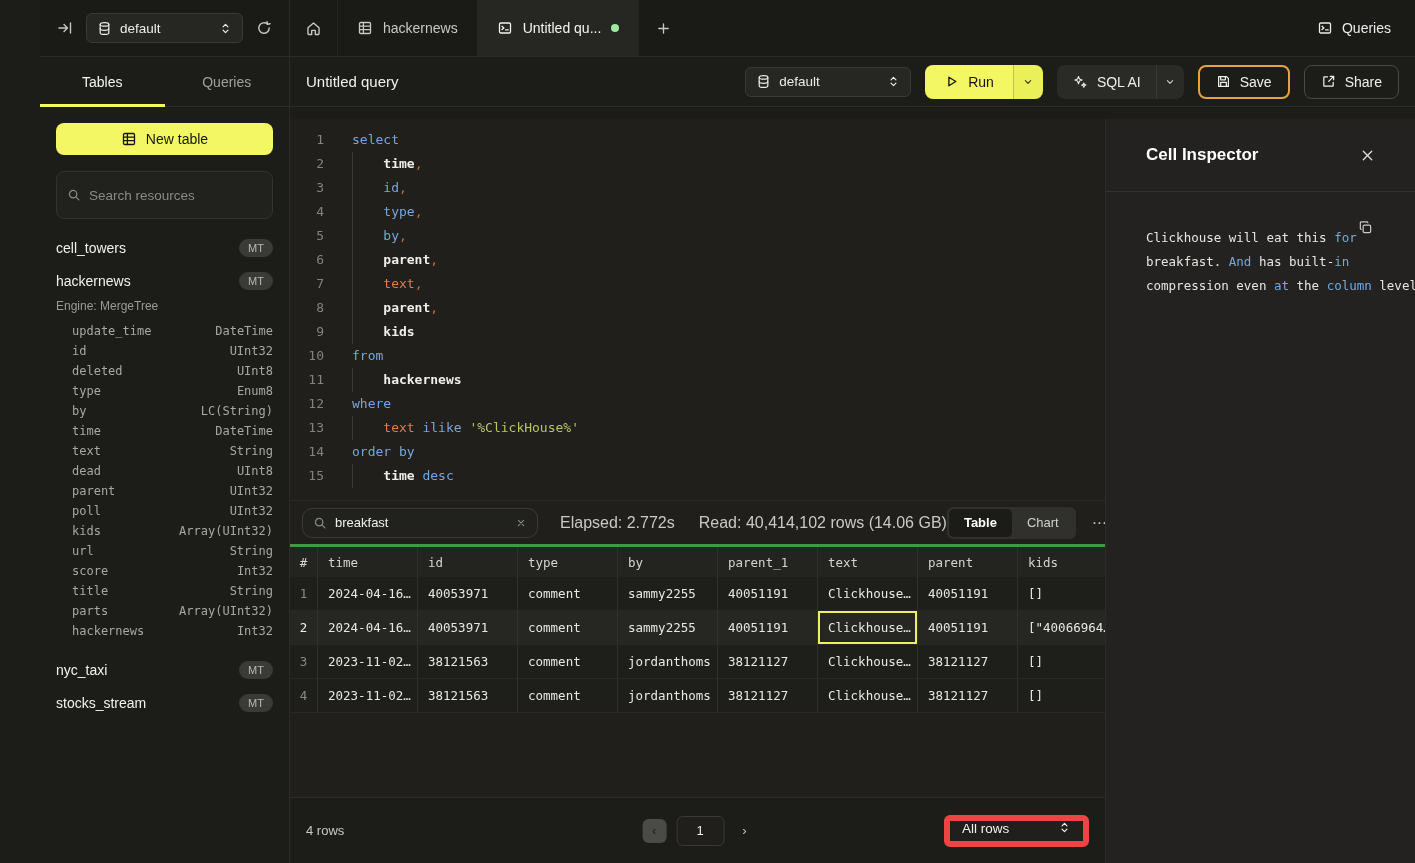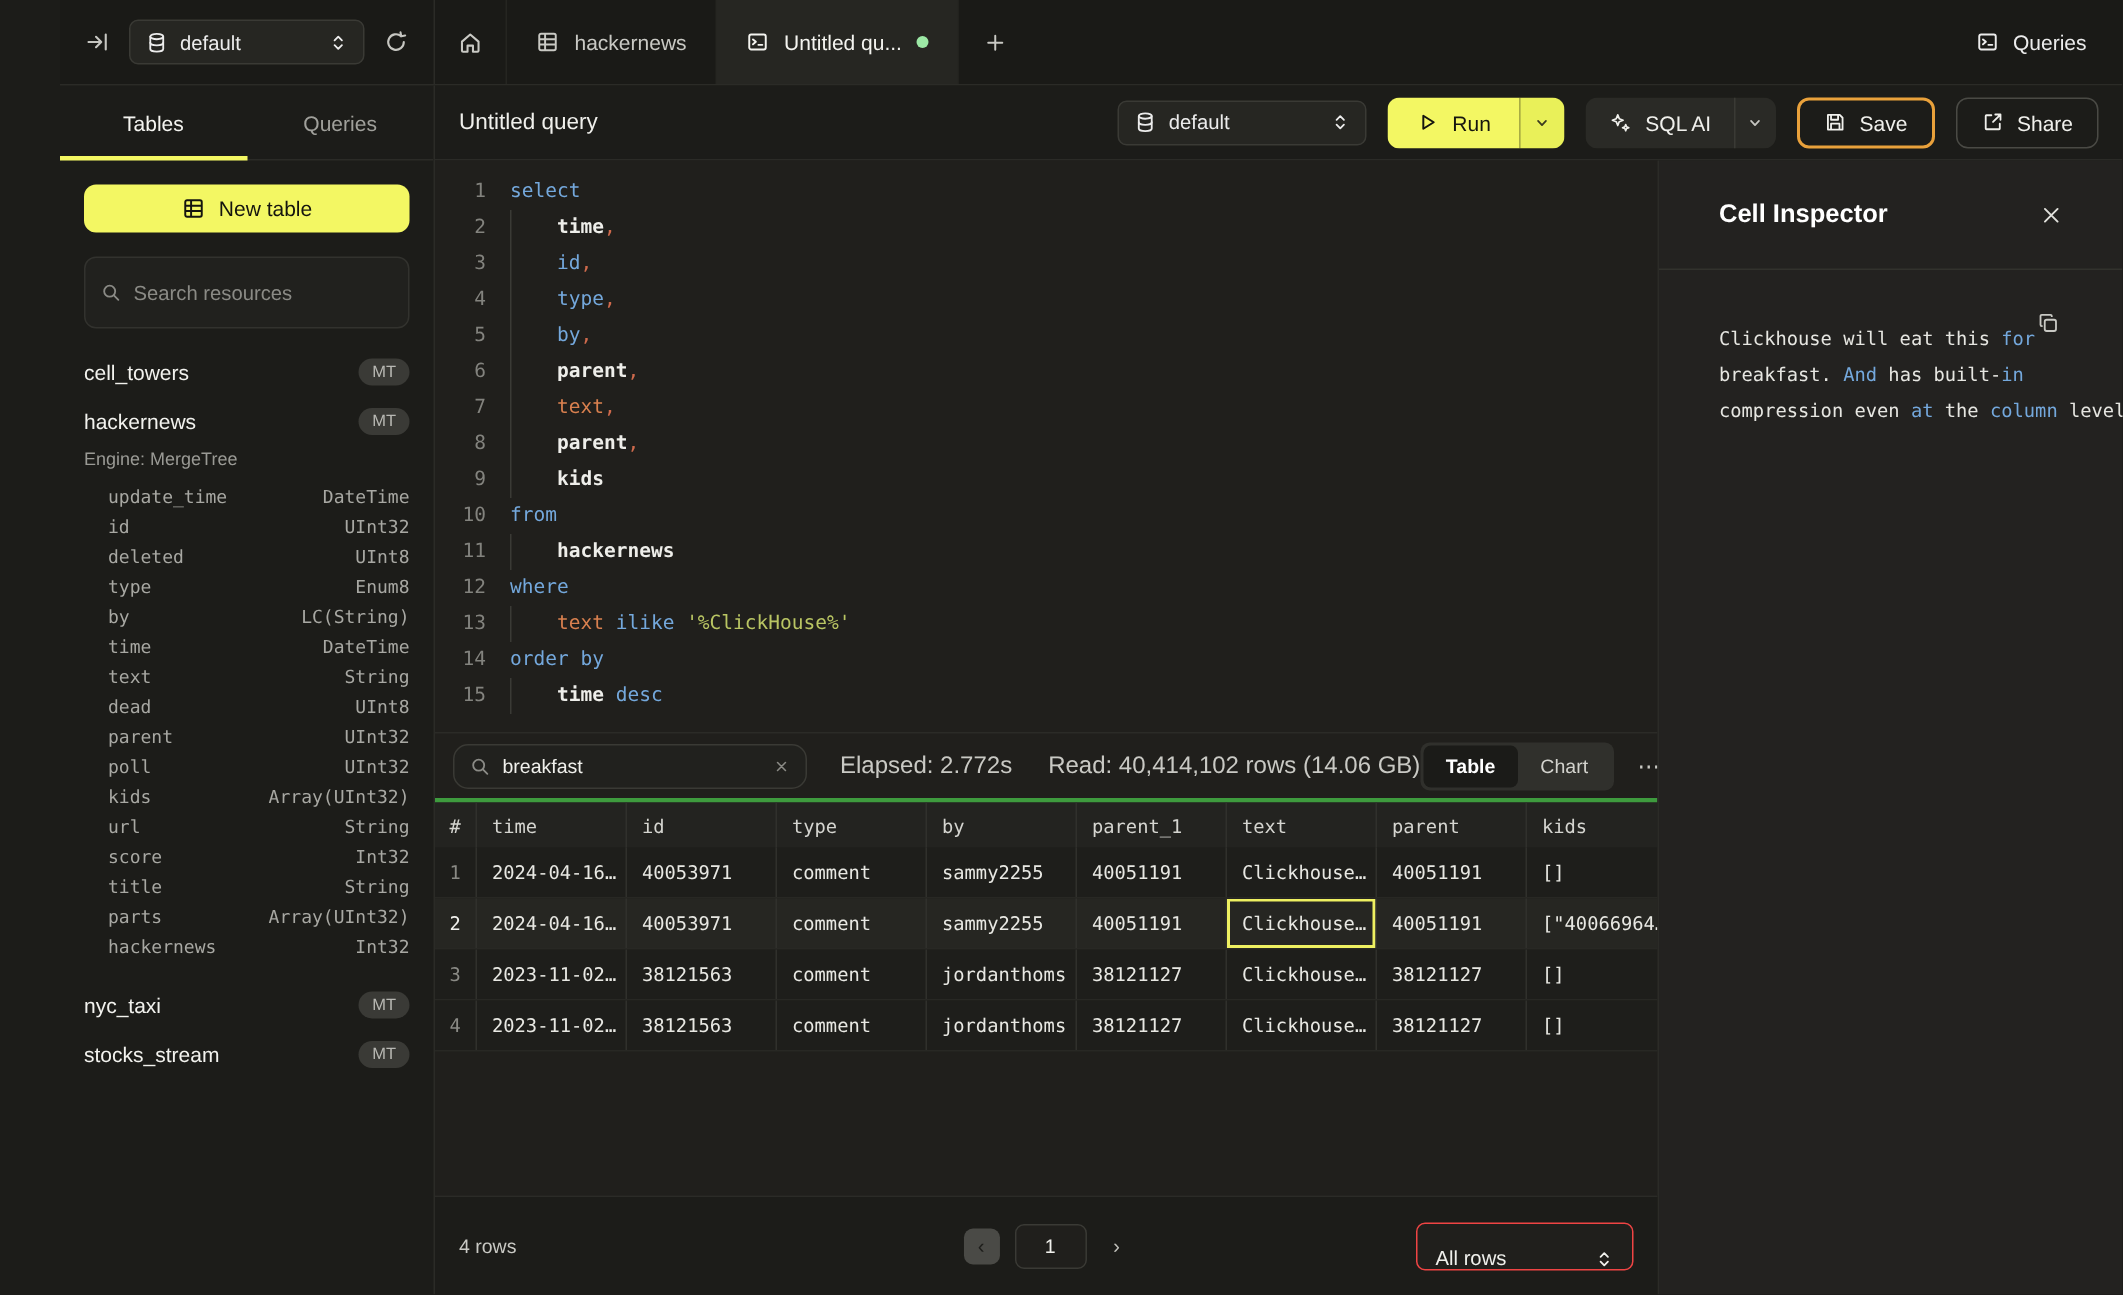--- a/index.html
+++ b/index.html
@@ -42,38 +42,38 @@
   .searchbox input::placeholder{color:var(--txt4);}
   .section-title{padding:8px 16px 10px;color:var(--txt3);font-size:13px;}
   .table-item{height:33px;flex:none;display:flex;align-items:center;padding:0 16px;cursor:pointer;}
   .table-item .name{flex:1;font-size:14px;color:#f2f2ee;}
   .badge{background:#3a3a36;color:#b8b8b3;font-size:11px;border-radius:10px;padding:3px 9px;}
   .engine{color:#9a9a95;font-size:12px;padding:2px 16px 8px;}
   .cols-block{padding-bottom:12px;}
   .col-row{height:20px;display:flex;align-items:center;padding:0 16px 0 32px;font-family:"DejaVu Sans Mono","Liberation Mono",monospace;font-size:12px;color:#a8a8a3;}
   .col-row .ctype{margin-left:auto;}
 
-  .main-wrap{flex:1;display:flex;flex-direction:column;min-width:0;}
+  .main-wrap{flex:1;display:flex;flex-direction:column;min-width:0;gap:12px;}
   .toolbar{height:50px;flex:none;display:flex;align-items:center;gap:14px;padding:0 16px;border-bottom:1px solid var(--border);background:var(--bg);}
   .toolbar .title{font-size:15px;color:var(--txt);margin-right:auto;}
   .toolbar .select{width:166px;}
   .btngroup{display:flex;height:34px;border-radius:8px;overflow:hidden;cursor:pointer;flex:none;}
   .run-main{background:var(--yellow);color:#15150f;display:flex;align-items:center;gap:9px;padding:0 19px;font-size:14px;}
   .run-caret{background:#e9f059;color:#3c3c20;width:30px;display:flex;align-items:center;justify-content:center;border-left:1px solid rgba(0,0,0,.18);}
   .dark-main{background:var(--raised);color:var(--txt);display:flex;align-items:center;gap:9px;padding:0 15px;font-size:14px;}
   .dark-caret{background:var(--raised);color:#c6c6c1;width:28px;display:flex;align-items:center;justify-content:center;border-left:1px solid #3a3a35;}
   .btn-save{height:34px;flex:none;border:2px solid var(--save-border);border-radius:8px;background:transparent;color:var(--txt);display:flex;align-items:center;gap:9px;padding:0 16px;font-size:14px;font-family:inherit;cursor:pointer;}
   .btn-share{height:34px;flex:none;border:1px solid #4a4a45;border-radius:8px;background:transparent;color:var(--txt);display:flex;align-items:center;gap:9px;padding:0 16px;font-size:14px;font-family:inherit;cursor:pointer;}
 
   .content-row{flex:1;display:flex;min-height:0;}
   .main-col{width:815px;flex:none;display:flex;flex-direction:column;background:var(--panel);min-width:0;}
   .editor{height:381px;flex:none;padding:9px 0 0 12px;font-family:"DejaVu Sans Mono","Liberation Mono",monospace;font-size:13px;overflow:hidden;cursor:text;}
   .code-line{display:flex;height:24px;line-height:24px;white-space:pre;}
   .ln{width:22px;flex:none;text-align:right;color:#83837e;}
-  .code{margin-left:16px;position:relative;color:#d0d0ca;}
+  .code{margin-left:28px;position:relative;color:#d0d0ca;}
   .code-line.indent .code::before{content:"";position:absolute;left:0;top:0;bottom:0;width:1px;background:#3a3a35;}
   .kw{color:var(--kw);}
   .idb{color:#eeeeea;font-weight:bold;}
   .or{color:var(--or);}
   .pu{color:var(--pu);}
   .st{color:var(--st);}
 
   .results-toolbar{height:44px;flex:none;display:flex;align-items:center;padding:0 16px 0 12px;border-top:1px solid var(--border);}
   .filterbox{width:236px;flex:none;height:30px;background:#21211e;border:1px solid #3a3a35;border-radius:10px;display:flex;align-items:center;gap:8px;padding:0 10px;color:var(--txt4);}
   .filterbox input{flex:1;min-width:0;background:transparent;border:none;outline:none;color:var(--txt);font-size:13px;font-family:inherit;}
@@ -98,21 +98,21 @@
   .c8{flex:1;border-right:none;}
   .cell.sel{box-shadow:inset 0 0 0 2px #eef061;}
   .filler{flex:1;}
 
   .footer-bar{height:66px;flex:none;border-top:1px solid var(--border);display:flex;align-items:center;padding:0 16px;position:relative;background:var(--bg);}
   .row-count{color:var(--txt2);font-size:13px;}
   .pager{position:absolute;left:50%;transform:translateX(-53%);display:flex;align-items:center;gap:10px;}
   .pg-prev{width:24px;height:24px;border:none;border-radius:6px;background:#4a4a46;color:#1d1d1a;display:flex;align-items:center;justify-content:center;cursor:default;}
   .pg-page{width:48px;height:30px;background:#201f1c;border:1px solid #3a3a35;border-radius:6px;color:var(--txt);display:flex;align-items:center;justify-content:center;font-size:13px;}
   .pg-next{margin-left:8px;background:none;border:none;color:#c0c0bb;display:flex;cursor:pointer;}
-  .page-size{margin-left:auto;width:145px;height:32px;background:#201f1c;border:1px solid #ef4444;border-radius:6px;display:flex;align-items:flex-end;gap:8px;padding:0 12px;color:var(--txt);font-size:13.5px;cursor:pointer;}
+  .page-size{margin-left:auto;width:145px;height:32px;background:#201f1c;border:6px solid #ef4444;border-radius:6px;display:flex;align-items:flex-start;gap:8px;padding:0 12px;color:var(--txt);font-size:13.5px;cursor:pointer;}
   .page-size .grow{flex:1;}
 
   .inspector{flex:1;border-left:1px solid var(--border);background:var(--insp);display:flex;flex-direction:column;min-width:0;}
   .insp-header{height:73px;flex:none;display:flex;align-items:center;padding:0 40px;border-bottom:1px solid #32322d;}
   .insp-title{flex:1;font-size:17px;font-weight:bold;color:#ffffff;}
   .insp-close{background:none;border:none;color:#e0e0db;cursor:pointer;display:flex;}
   .insp-body{padding:34px 40px;position:relative;flex:1;}
   .insp-copy{position:absolute;right:42px;top:28px;background:none;border:none;color:#c9c9c4;cursor:pointer;display:flex;}
   .insp-text{width:274px;font-family:"DejaVu Sans Mono","Liberation Mono",monospace;font-size:12.5px;line-height:24px;color:#e6e6e1;}
   .insp-text .kw{color:var(--kw);}

